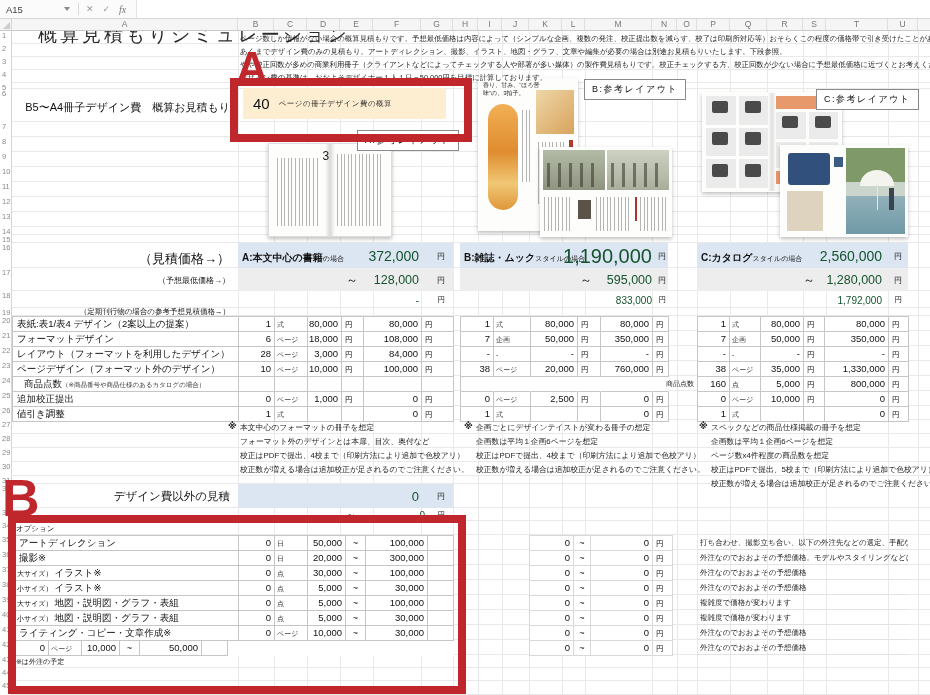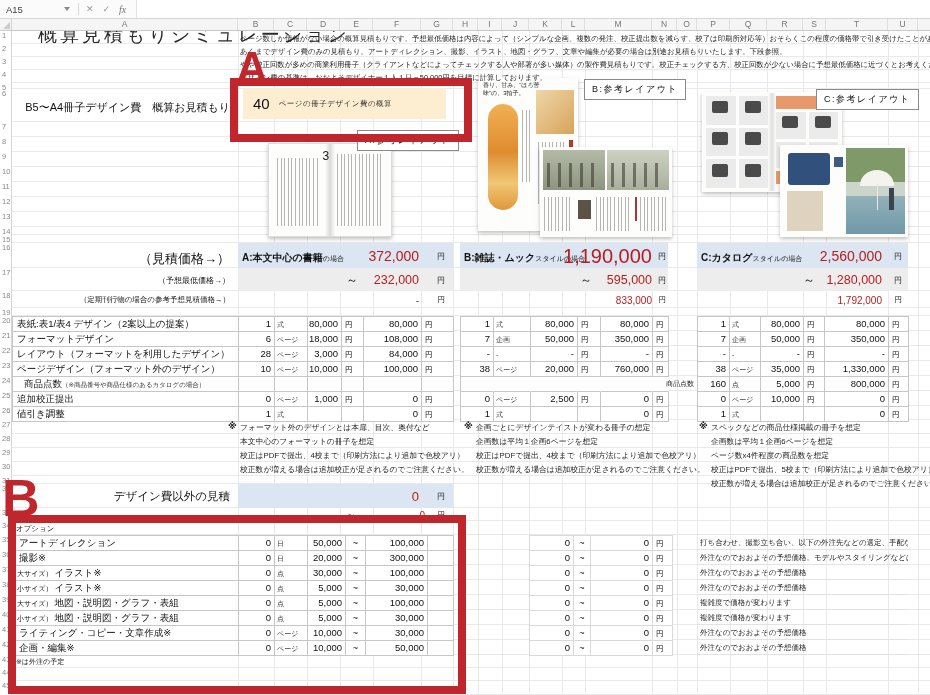--- a/index.html
+++ b/index.html
@@ -65,21 +65,21 @@
   #pagecell .pv{font-size:15px;color:#111;margin-left:10px;}
   #pagecell .ps{font-size:7.5px;color:#333;margin-left:9px;letter-spacing:.5px;}
 
   
   .band{position:absolute;z-index:2;box-sizing:border-box;}
   .band.blue{background:#dce6f2;}
   .band.gray{background:#ededed;}
   .band .gt{position:absolute;left:4px;top:50%;transform:translateY(-50%);white-space:nowrap;color:#111;}
   .band .gt b{font-size:10px;font-weight:bold;}
   .band .gt i{font-style:normal;font-size:7px;}
-  .band .amt{position:absolute;top:50%;transform:translateY(-50%);color:#b91c1c;white-space:nowrap;}
+  .band .amt{position:absolute;top:50%;transform:translateY(-50%);color:#14532d;white-space:nowrap;}
   .band .yen{position:absolute;top:50%;transform:translateY(-50%);font-size:8px;color:#222;}
   .band .tld{position:absolute;top:50%;transform:translateY(-50%);font-size:12px;color:#222;}
 
   
   .ptable{position:absolute;z-index:2;background:#fff;border-top:1px solid #c6c6c6;border-left:1px solid #c6c6c6;}
   .prow{display:flex;height:15px;box-sizing:border-box;}
   .c{box-sizing:border-box;border-right:1px solid #c6c6c6;border-bottom:1px solid #c6c6c6;
     font-size:9.5px;line-height:14px;color:#111;overflow:hidden;white-space:nowrap;}
   .c.qty,.c.price,.c.amount{text-align:right;padding-right:3px;}
   .c.unit{font-size:7px;color:#333;padding-left:2px;line-height:16px;}
@@ -377,30 +377,30 @@
       <div class="person"></div>
     </div>
   </div>
 
   <div class="reflabel" style="left:357px;top:130px">A:参考レイアウト</div>
   <div class="reflabel" style="left:584px;top:79px">B:参考レイアウト</div>
   <div class="reflabel" style="left:816px;top:89px">C:参考レイアウト</div>
 
   <div class="cap" style="top:250px;font-size:13px">（見積価格→）</div>
   <div class="cap" style="top:275px;font-size:8px">（予想最低価格→）</div>
-  <div class="cap" style="top:295px;font-size:7.5px">（定期刊行物の場合の参考予想見積価格→）</div>
+  <div class="cap" style="top:307px;font-size:7.5px">（定期刊行物の場合の参考予想見積価格→）</div>
 
   <div class="band blue" style="left:238px;top:243px;width:215px;height:25px">
     <span class="gt"><b>A:本文中心の書籍</b><i>の場合</i></span>
     <span class="amt" style="right:34px;font-size:14px">372,000</span>
     <span class="yen" style="right:8px">円</span>
   </div>
   <div class="band gray" style="left:238px;top:268px;width:215px;height:23px">
     <span class="tld" style="left:108px">～</span>
-    <span class="amt" style="right:34px;font-size:12.5px">232,000</span>
+    <span class="amt" style="right:34px;font-size:12.5px">128,000</span>
     <span class="yen" style="right:8px">円</span>
   </div>
   <div class="band" style="left:238px;top:291px;width:215px;height:17px">
     <span class="amt" style="right:34px;font-size:10px">-</span>
     <span class="yen" style="right:8px;font-size:7.5px">円</span>
   </div>
 
   <div class="band blue" style="left:460px;top:243px;width:208px;height:25px">
     <span class="gt"><b>B:雑誌・ムック</b><i>スタイルの場合</i></span>
     <span class="amt" style="right:16px;font-size:20px">1,190,000</span>
@@ -615,22 +615,22 @@
       <div class="c yen"></div>
       <div class="c amount">0</div>
       <div class="c yen2">円</div>
     </div>
     </div>
   <div id="c-qty-label">商品点数</div>
 
   <div class="noteblk" style="left:240px;top:421px;width:214px">
     <span class="mark">※</span>
     <div>
+        <div class="nline">本文中心のフォーマットの冊子を想定</div>
         <div class="nline">フォーマット外のデザインとは本扉、目次、奥付など</div>
-        <div class="nline">本文中心のフォーマットの冊子を想定</div>
         <div class="nline">校正はPDFで提出、4校まで（印刷方法により追加で色校アリ）</div>
         <div class="nline">校正数が増える場合は追加校正が足されるのでご注意ください。</div>
       </div>
   </div>
   <div class="noteblk" style="left:476px;top:421px;width:228px">
     <span class="mark">※</span>
     <div>
         <div class="nline">企画ごとにデザインテイストが変わる冊子の想定</div>
         <div class="nline">企画数は平均１企画6ページを想定</div>
         <div class="nline">校正はPDFで提出、4校まで（印刷方法により追加で色校アリ）</div>
@@ -740,24 +740,20 @@
           <span class="lb">ライティング・コピー・文章作成※</span>
         </div>
       <div class="c qty">0</div>
       <div class="c unit">ページ</div>
       <div class="c price">10,000</div>
       <div class="c tld2">~</div>
       <div class="c max">30,000</div>
       <div class="c tail"></div>
     </div>
       <div class="prow">
-      <div class="c label">
-          <span class="pre"></span>
-          <span class="lb">企画・編集※</span>
-        </div>
       <div class="c qty">0</div>
       <div class="c unit">ページ</div>
       <div class="c price">10,000</div>
       <div class="c tld2">~</div>
       <div class="c max">50,000</div>
       <div class="c tail"></div>
     </div>
     </div>
   <div class="ptable opt-m">
 

